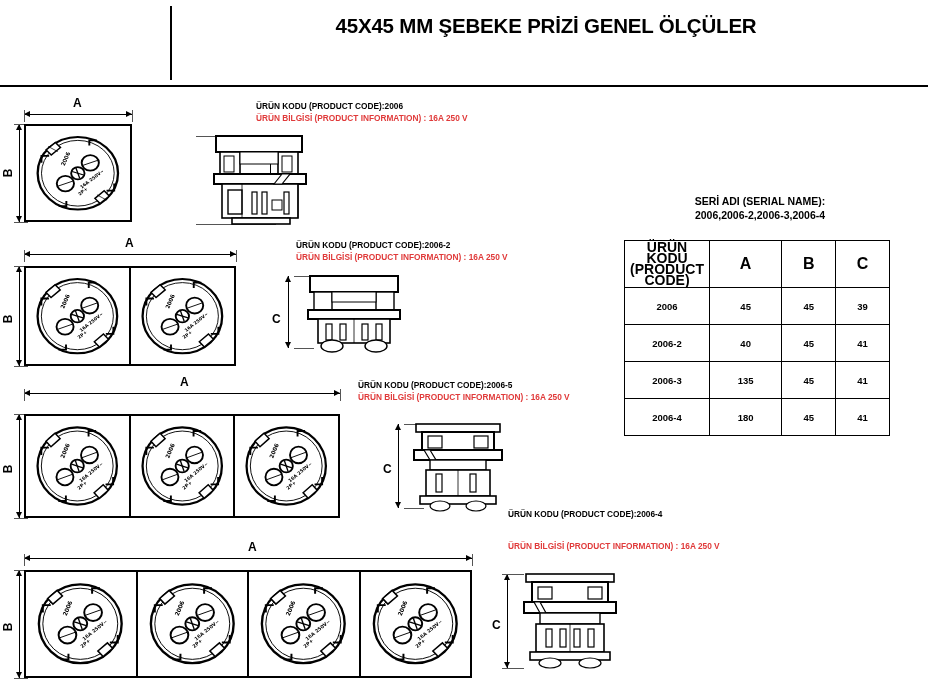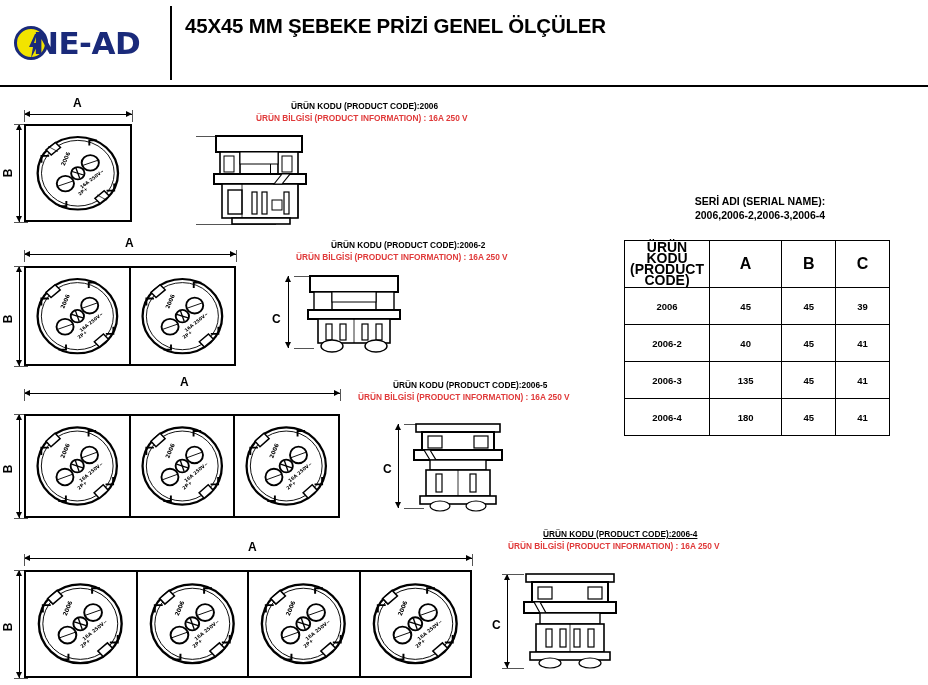--- a/index.html
+++ b/index.html
@@ -61,40 +61,40 @@
     left: 19px; top: 1px;
     font-size: 31px;
     font-weight: bold;
     letter-spacing: -0.5px;
     color: #1a2a7a;
     font-family: "DejaVu Sans", sans-serif;
     line-height: 36px;
   }
   .title-block {
     position: absolute;
-    left: 185px; top: 12px;
+    left: 174px; top: 12px;
     width: 744px;
+    text-align: center;
   }
   .title-line {
     font-size: 20.5px;
     font-weight: bold;
     line-height: 28px;
     letter-spacing: -0.2px;
     white-space: nowrap;
   }
 
   
   .code-label {
     position: absolute;
     font-size: 8.3px;
     font-weight: bold;
     line-height: 12px;
     white-space: nowrap;
     color: #000;
-    margin-left: 35px;
   }
   .info-label {
     position: absolute;
     font-size: 8.3px;
     font-weight: bold;
     line-height: 12px;
     white-space: nowrap;
     color: #e03a3a;
   }
 
@@ -223,28 +223,20 @@
     font-size: 9.5px;
   }
 </style>
 </head>
 <body>
 
 <div id="sheet">
 
   <div class="header">
 
-    <div class="logo-wrap">
-      <div class="logo-mark">
-        <svg class="logo-bolt" viewBox="0 0 12 24">
-          <polygon points="7,0 1,13 5,13 3,24 11,9 6,9 9,0" fill="#1a2a7a"></polygon>
-        </svg>
-      </div>
-      <div class="logo-text">NE-AD</div>
-    </div>
 
     <div class="logo-divider"></div>
 
     <div class="title-block">
       <div class="title-line">45X45 MM ŞEBEKE PRİZİ GENEL ÖLÇÜLER</div>
     </div>
   </div>
   <div class="header-rule"></div>
 
   <div class="dim-letter" style="left:73px; top:96px;">A</div>
@@ -661,21 +653,21 @@
         <circle cx="50" cy="50" r="7" fill="#fff" stroke="#000" stroke-width="2"></circle>
         <line x1="44" y1="48" x2="56" y2="52" stroke="#000" stroke-width="1.4"></line>
         <line x1="48" y1="44" x2="52" y2="56" stroke="#000" stroke-width="1.4"></line>
         <text x="36" y="42" font-family="DejaVu Sans, sans-serif" font-size="6" font-weight="bold" transform="rotate(-68 36 42)">2006</text>
         <text x="54" y="68" font-family="DejaVu Sans, sans-serif" font-size="5" font-weight="bold" transform="rotate(-40 54 68)">16A 250V~</text>
         <text x="52" y="76" font-family="DejaVu Sans, sans-serif" font-size="5" font-weight="bold" transform="rotate(-40 52 76)">2P+</text>
       </svg>
     </div>
   </div>
 
-  <div class="code-label" style="left:508px; top:528px;text-decoration:underline;">ÜRÜN KODU (PRODUCT CODE):2006-4</div>
+  <div class="code-label" style="left:508px; top:508px;">ÜRÜN KODU (PRODUCT CODE):2006-4</div>
   <div class="info-label" style="left:508px; top:540px;">ÜRÜN BİLGİSİ (PRODUCT INFORMATION) : 16A 250 V</div>
 
   <div class="dim-letter" style="left:492px; top:618px;">C</div>
   <div class="dim-v" style="left:507px; top:574px; height:94px;"></div>
   <div class="arrow arrow-u" style="left:504px; top:574px;"></div>
   <div class="arrow arrow-d" style="left:504px; top:662px;"></div>
   <div class="ext-h" style="left:502px; top:574px; width:22px;"></div>
   <div class="ext-h" style="left:502px; top:668px; width:22px;"></div>
 
   <svg class="side-view" style="left:514px; top:570px; width:112px; height:100px;" viewBox="0 0 112 100">

